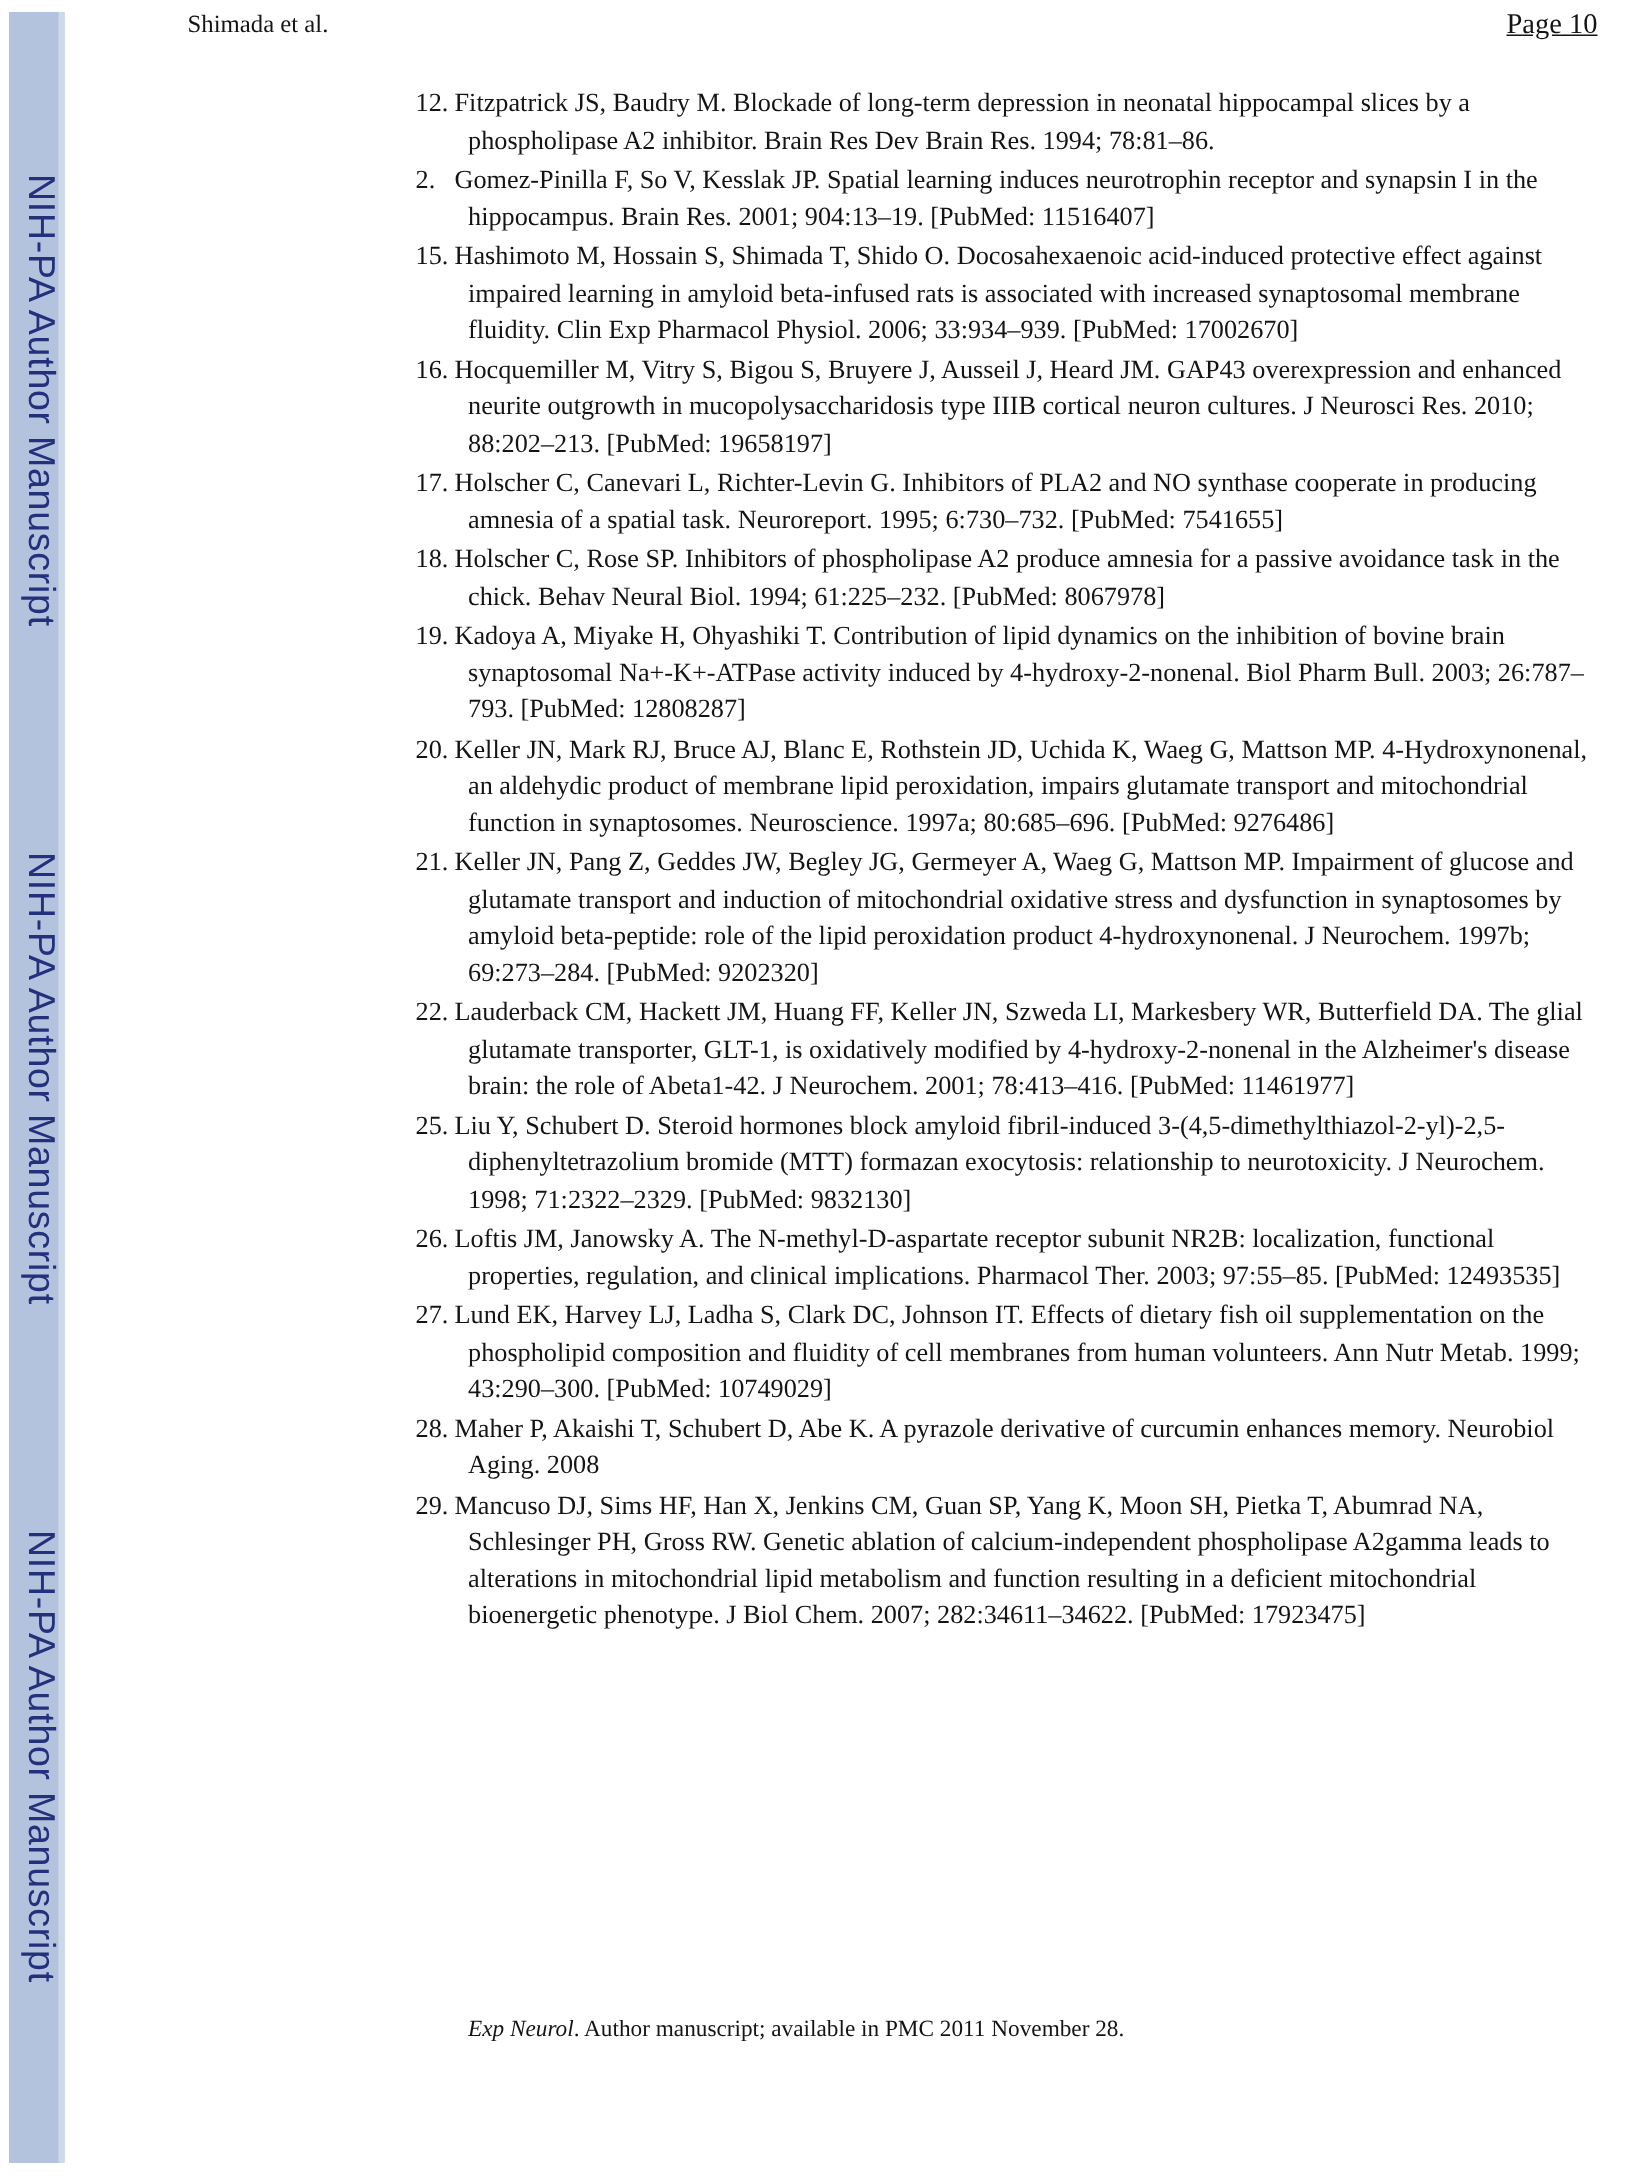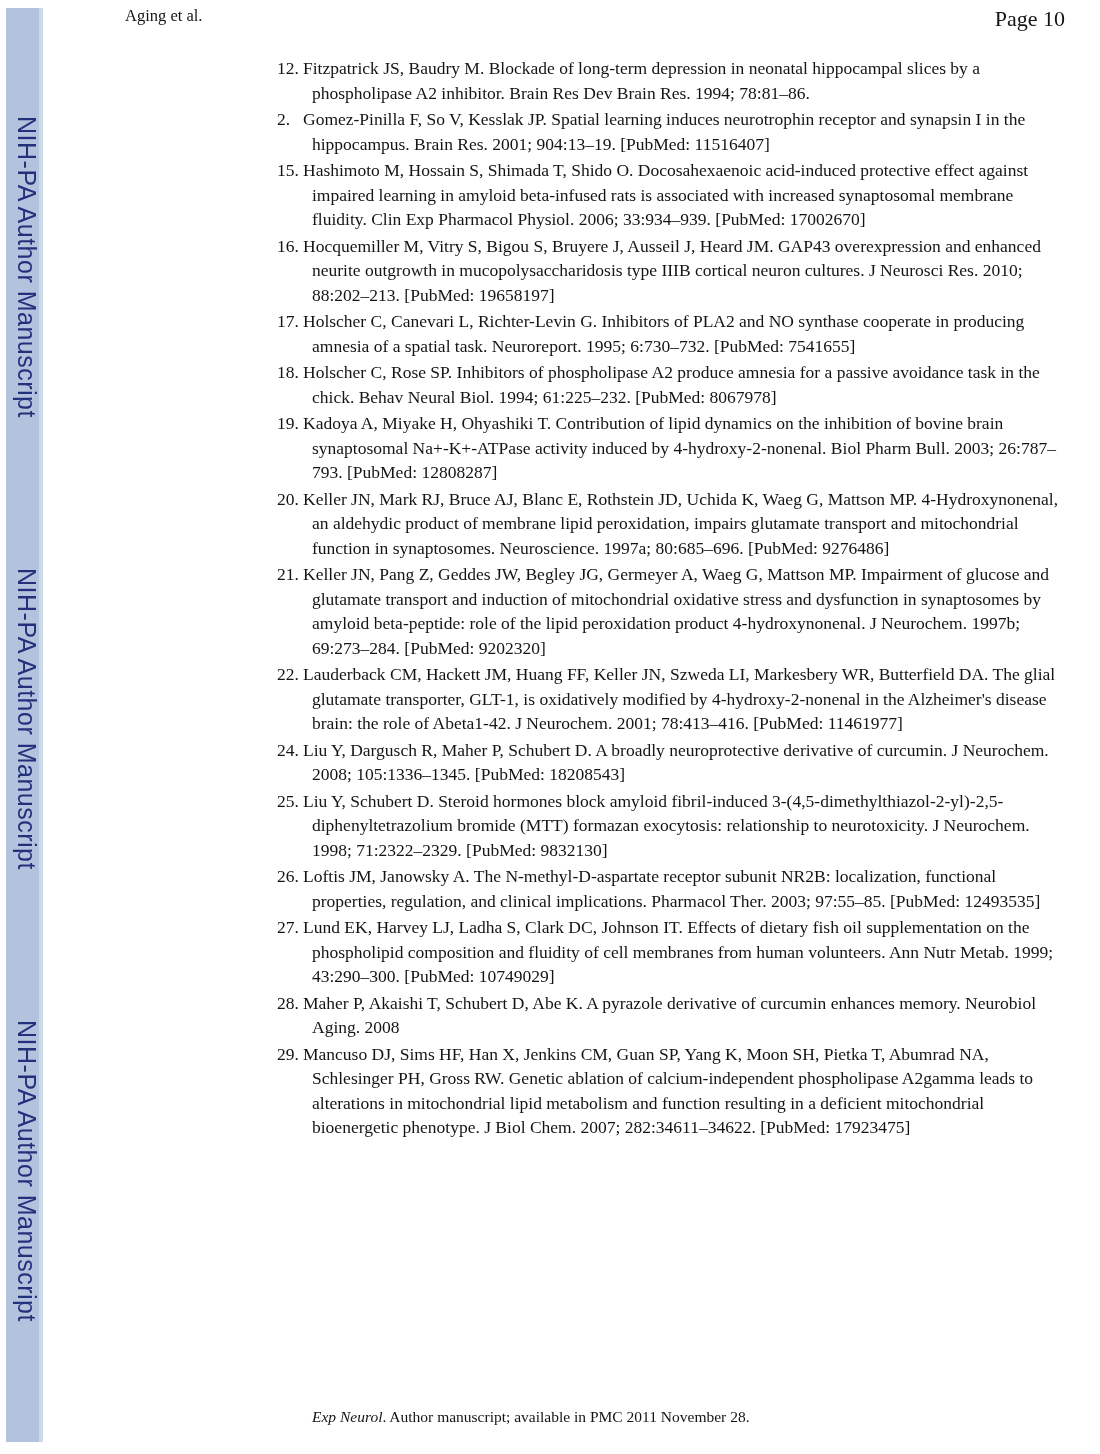--- a/index.html
+++ b/index.html
@@ -36,21 +36,22 @@
   .vlabel.b3 { top: 1020px; }
   
   .running-head {
     position: absolute;
     left: 125px; top: 6px;
     font-size: 16.5px;
   }
   .page-number {
     position: absolute;
     right: 35px; top: 6px;
-    font-size: 22px;
+    font-size: 19px;
+    text-decoration: underline;
   }
   
   .refs {
     position: absolute;
     left: 277px; top: 56px;
     width: 789px;
     font-size: 17.5px;
     line-height: 24.5px;
   }
   .ref {
@@ -59,49 +60,48 @@
     margin-bottom: 2px;
   }
   .refnum {
     display: inline-block;
     width: 26px;
     text-indent: 0;
   }
   
   .footer {
     position: absolute;
-    left: 312px; top: 1408px;
+    left: 312px; top: 1344px;
     font-size: 15.5px;
     white-space: nowrap;
   }
   .footer .journal { font-style: italic; }
 </style>
 </head>
 <body>
 
 <div class="side-bar"></div>
 <div class="vlabel b1">NIH-PA Author Manuscript</div>
 <div class="vlabel b2">NIH-PA Author Manuscript</div>
 <div class="vlabel b3">NIH-PA Author Manuscript</div>
 
-<div class="running-head">Aging et al.</div>
+<div class="running-head">Shimada et al.</div>
 <div class="page-number">Page 10</div>
 
 <div class="refs">
   <div class="ref"><span class="refnum">12.</span><span>Fitzpatrick JS, Baudry M. Blockade of long-term depression in neonatal hippocampal slices by a phospholipase A2 inhibitor. Brain Res Dev Brain Res. 1994; 78:81–86.</span></div>
   <div class="ref"><span class="refnum">2.</span><span>Gomez-Pinilla F, So V, Kesslak JP. Spatial learning induces neurotrophin receptor and synapsin I in the hippocampus. Brain Res. 2001; 904:13–19. [PubMed: 11516407]</span></div>
   <div class="ref"><span class="refnum">15.</span><span>Hashimoto M, Hossain S, Shimada T, Shido O. Docosahexaenoic acid-induced protective effect against impaired learning in amyloid beta-infused rats is associated with increased synaptosomal membrane fluidity. Clin Exp Pharmacol Physiol. 2006; 33:934–939. [PubMed: 17002670]</span></div>
   <div class="ref"><span class="refnum">16.</span><span>Hocquemiller M, Vitry S, Bigou S, Bruyere J, Ausseil J, Heard JM. GAP43 overexpression and enhanced neurite outgrowth in mucopolysaccharidosis type IIIB cortical neuron cultures. J Neurosci Res. 2010; 88:202–213. [PubMed: 19658197]</span></div>
   <div class="ref"><span class="refnum">17.</span><span>Holscher C, Canevari L, Richter-Levin G. Inhibitors of PLA2 and NO synthase cooperate in producing amnesia of a spatial task. Neuroreport. 1995; 6:730–732. [PubMed: 7541655]</span></div>
   <div class="ref"><span class="refnum">18.</span><span>Holscher C, Rose SP. Inhibitors of phospholipase A2 produce amnesia for a passive avoidance task in the chick. Behav Neural Biol. 1994; 61:225–232. [PubMed: 8067978]</span></div>
   <div class="ref"><span class="refnum">19.</span><span>Kadoya A, Miyake H, Ohyashiki T. Contribution of lipid dynamics on the inhibition of bovine brain synaptosomal Na+-K+-ATPase activity induced by 4-hydroxy-2-nonenal. Biol Pharm Bull. 2003; 26:787–793. [PubMed: 12808287]</span></div>
   <div class="ref"><span class="refnum">20.</span><span>Keller JN, Mark RJ, Bruce AJ, Blanc E, Rothstein JD, Uchida K, Waeg G, Mattson MP. 4-Hydroxynonenal, an aldehydic product of membrane lipid peroxidation, impairs glutamate transport and mitochondrial function in synaptosomes. Neuroscience. 1997a; 80:685–696. [PubMed: 9276486]</span></div>
   <div class="ref"><span class="refnum">21.</span><span>Keller JN, Pang Z, Geddes JW, Begley JG, Germeyer A, Waeg G, Mattson MP. Impairment of glucose and glutamate transport and induction of mitochondrial oxidative stress and dysfunction in synaptosomes by amyloid beta-peptide: role of the lipid peroxidation product 4-hydroxynonenal. J Neurochem. 1997b; 69:273–284. [PubMed: 9202320]</span></div>
   <div class="ref"><span class="refnum">22.</span><span>Lauderback CM, Hackett JM, Huang FF, Keller JN, Szweda LI, Markesbery WR, Butterfield DA. The glial glutamate transporter, GLT-1, is oxidatively modified by 4-hydroxy-2-nonenal in the Alzheimer's disease brain: the role of Abeta1-42. J Neurochem. 2001; 78:413–416. [PubMed: 11461977]</span></div>
-  <div class="ref"><span class="refnum">24.</span><span>Liu Y, Dargusch R, Maher P, Schubert D. A broadly neuroprotective derivative of curcumin. J Neurochem. 2008; 105:1336–1345. [PubMed: 18208543]</span></div>
   <div class="ref"><span class="refnum">25.</span><span>Liu Y, Schubert D. Steroid hormones block amyloid fibril-induced 3-(4,5-dimethylthiazol-2-yl)-2,5-diphenyltetrazolium bromide (MTT) formazan exocytosis: relationship to neurotoxicity. J Neurochem. 1998; 71:2322–2329. [PubMed: 9832130]</span></div>
   <div class="ref"><span class="refnum">26.</span><span>Loftis JM, Janowsky A. The N-methyl-D-aspartate receptor subunit NR2B: localization, functional properties, regulation, and clinical implications. Pharmacol Ther. 2003; 97:55–85. [PubMed: 12493535]</span></div>
   <div class="ref"><span class="refnum">27.</span><span>Lund EK, Harvey LJ, Ladha S, Clark DC, Johnson IT. Effects of dietary fish oil supplementation on the phospholipid composition and fluidity of cell membranes from human volunteers. Ann Nutr Metab. 1999; 43:290–300. [PubMed: 10749029]</span></div>
   <div class="ref"><span class="refnum">28.</span><span>Maher P, Akaishi T, Schubert D, Abe K. A pyrazole derivative of curcumin enhances memory. Neurobiol Aging. 2008</span></div>
   <div class="ref"><span class="refnum">29.</span><span>Mancuso DJ, Sims HF, Han X, Jenkins CM, Guan SP, Yang K, Moon SH, Pietka T, Abumrad NA, Schlesinger PH, Gross RW. Genetic ablation of calcium-independent phospholipase A2gamma leads to alterations in mitochondrial lipid metabolism and function resulting in a deficient mitochondrial bioenergetic phenotype. J Biol Chem. 2007; 282:34611–34622. [PubMed: 17923475]</span></div>
 </div>
 
 <div class="footer"><span class="journal">Exp Neurol</span><span>. Author manuscript; available in PMC 2011 November 28.</span></div>
 
 </body></html>

